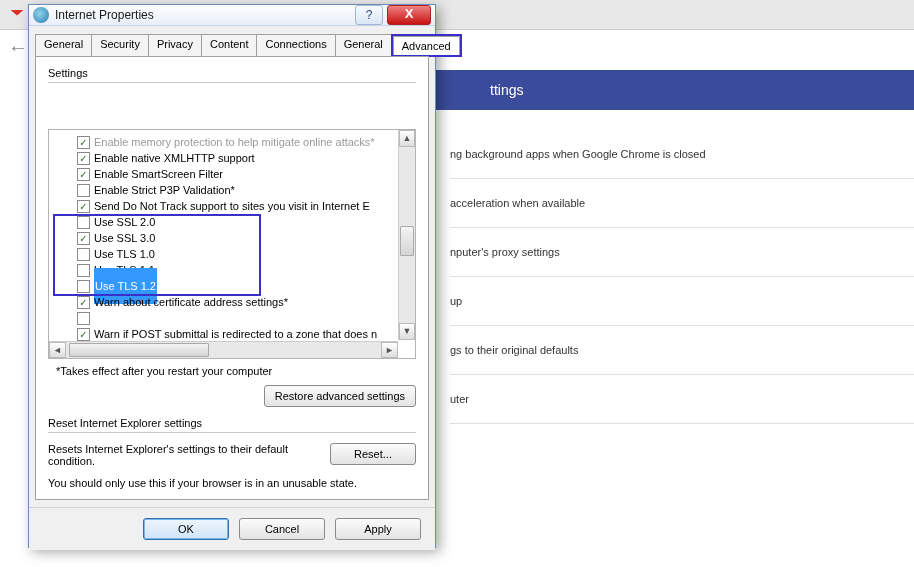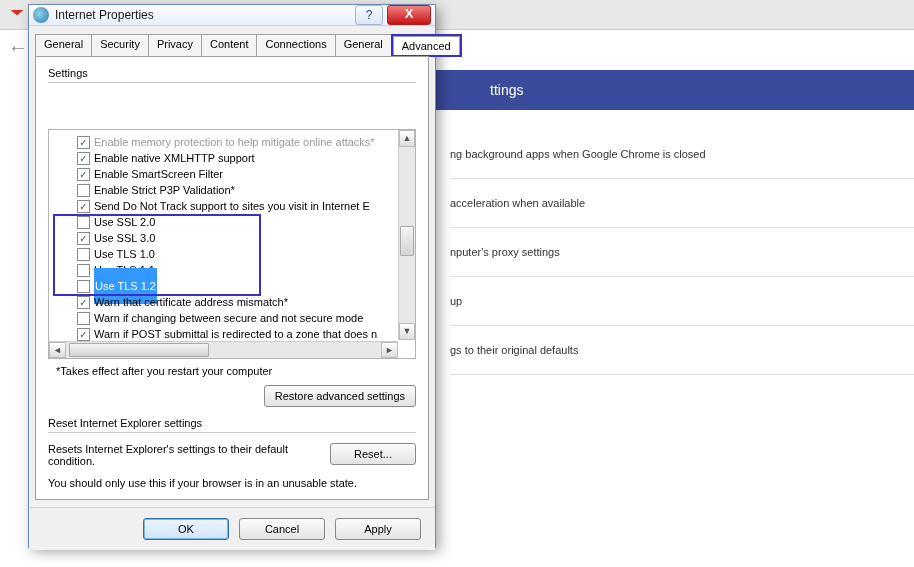--- a/index.html
+++ b/index.html
@@ -77,20 +77,21 @@
   </div>
   <div class="back-arrow">←</div>
   <div style="height:40px"></div>
   <div class="chrome-header-bar">ttings</div>
   <div class="chrome-settings">
     <div>ng background apps when Google Chrome is closed</div>
     <div>acceleration when available</div>
     <div>nputer's proxy settings</div>
     <div>up</div>
     <div>gs to their original defaults</div>
+    <div>uter</div>
   </div>
 </div>
 
 <div class="dialog">
   <div class="titlebar">
     <span class="ic"></span>
     <span class="title">Internet Properties</span>
     <span class="help-btn">?</span>
     <span class="close-btn">X</span>
   </div>
@@ -148,25 +149,24 @@
           <div class="row">
             <span class="cb"></span>
             <span class="lbl">Use TLS 1.1</span>
           </div>
           <div class="row selected">
             <span class="cb"></span>
             <span class="lbl">Use TLS 1.2</span>
           </div>
           <div class="row">
             <span class="cb checked"></span>
-            <span class="lbl">Warn that certificate address mismatch*</span>
-          </div>
-          <div class="row">
-            <span class="cb"></span>
-            <span class="lbl">Warn if changing between secure and not secure mode</span>
+            <span class="lbl">Warn about certificate address settings*</span>
+          </div>
+          <div class="row">
+            <span class="cb"></span>
           </div>
           <div class="row">
             <span class="cb checked"></span>
             <span class="lbl">Warn if POST submittal is redirected to a zone that does n</span>
           </div>
         </div>
       <div class="ssl-hi"></div>
       <div class="tree-scroll">
         <div class="arr">▲</div>
         <div class="track">

